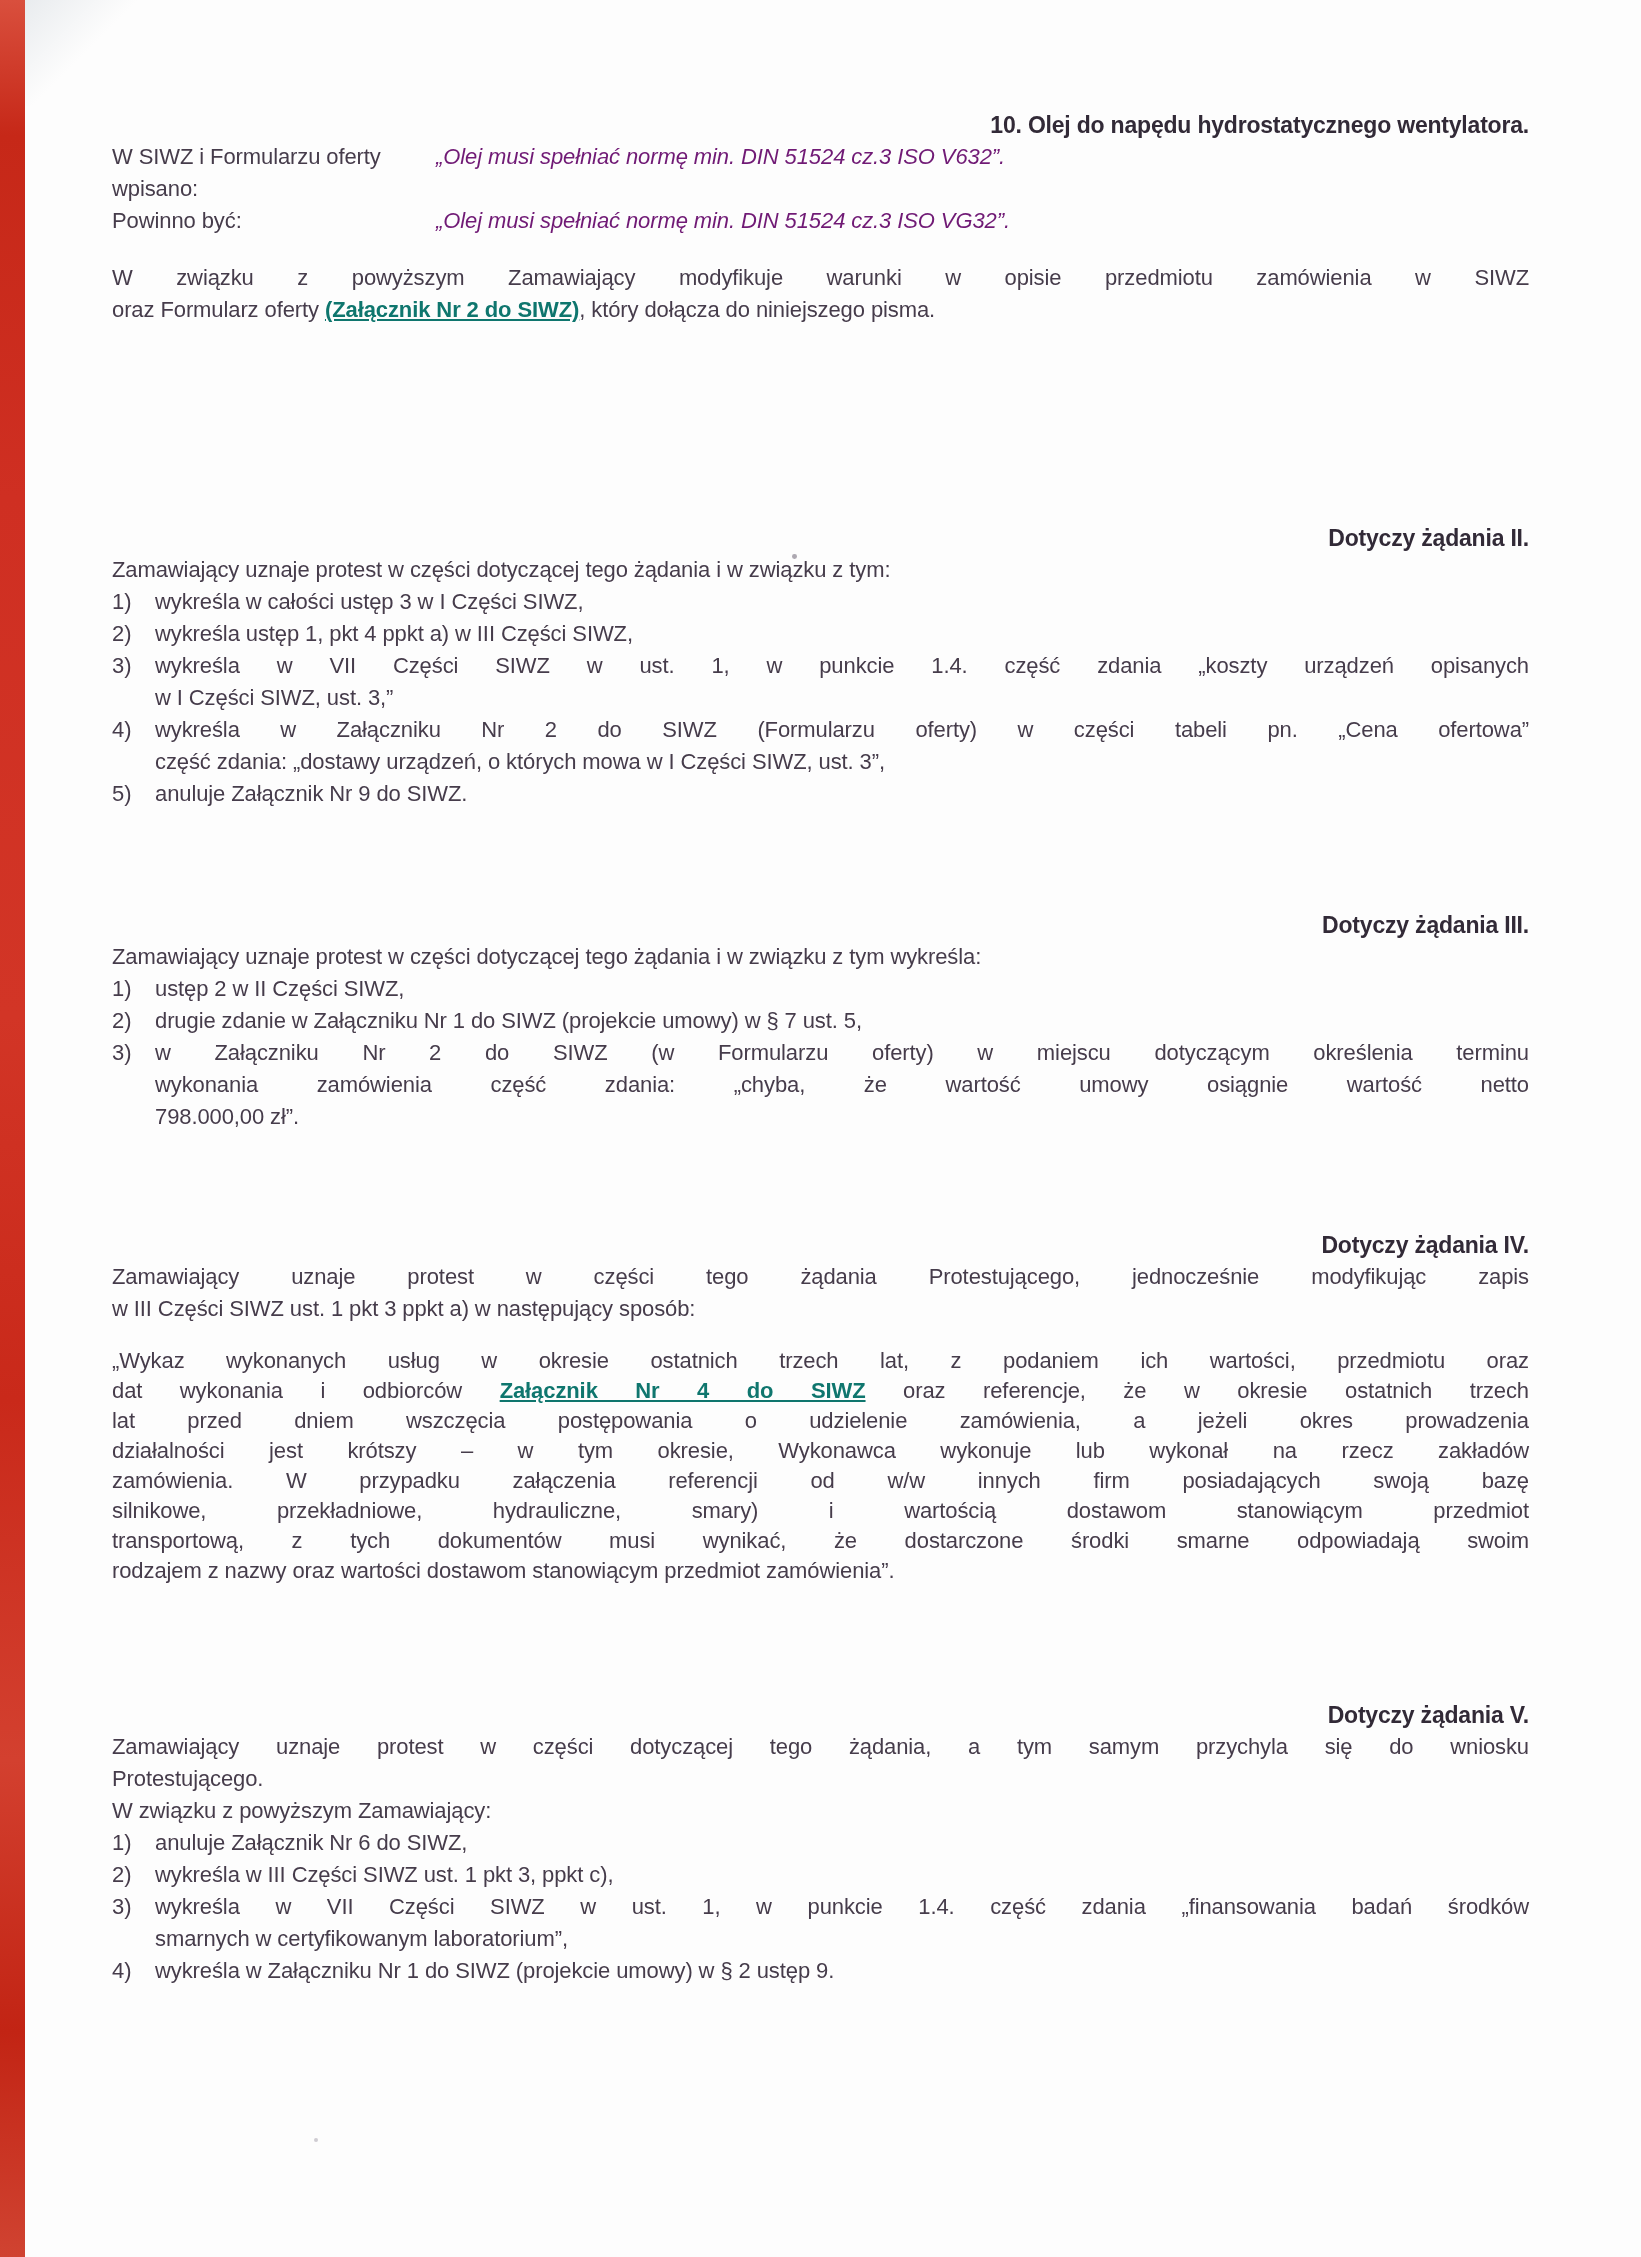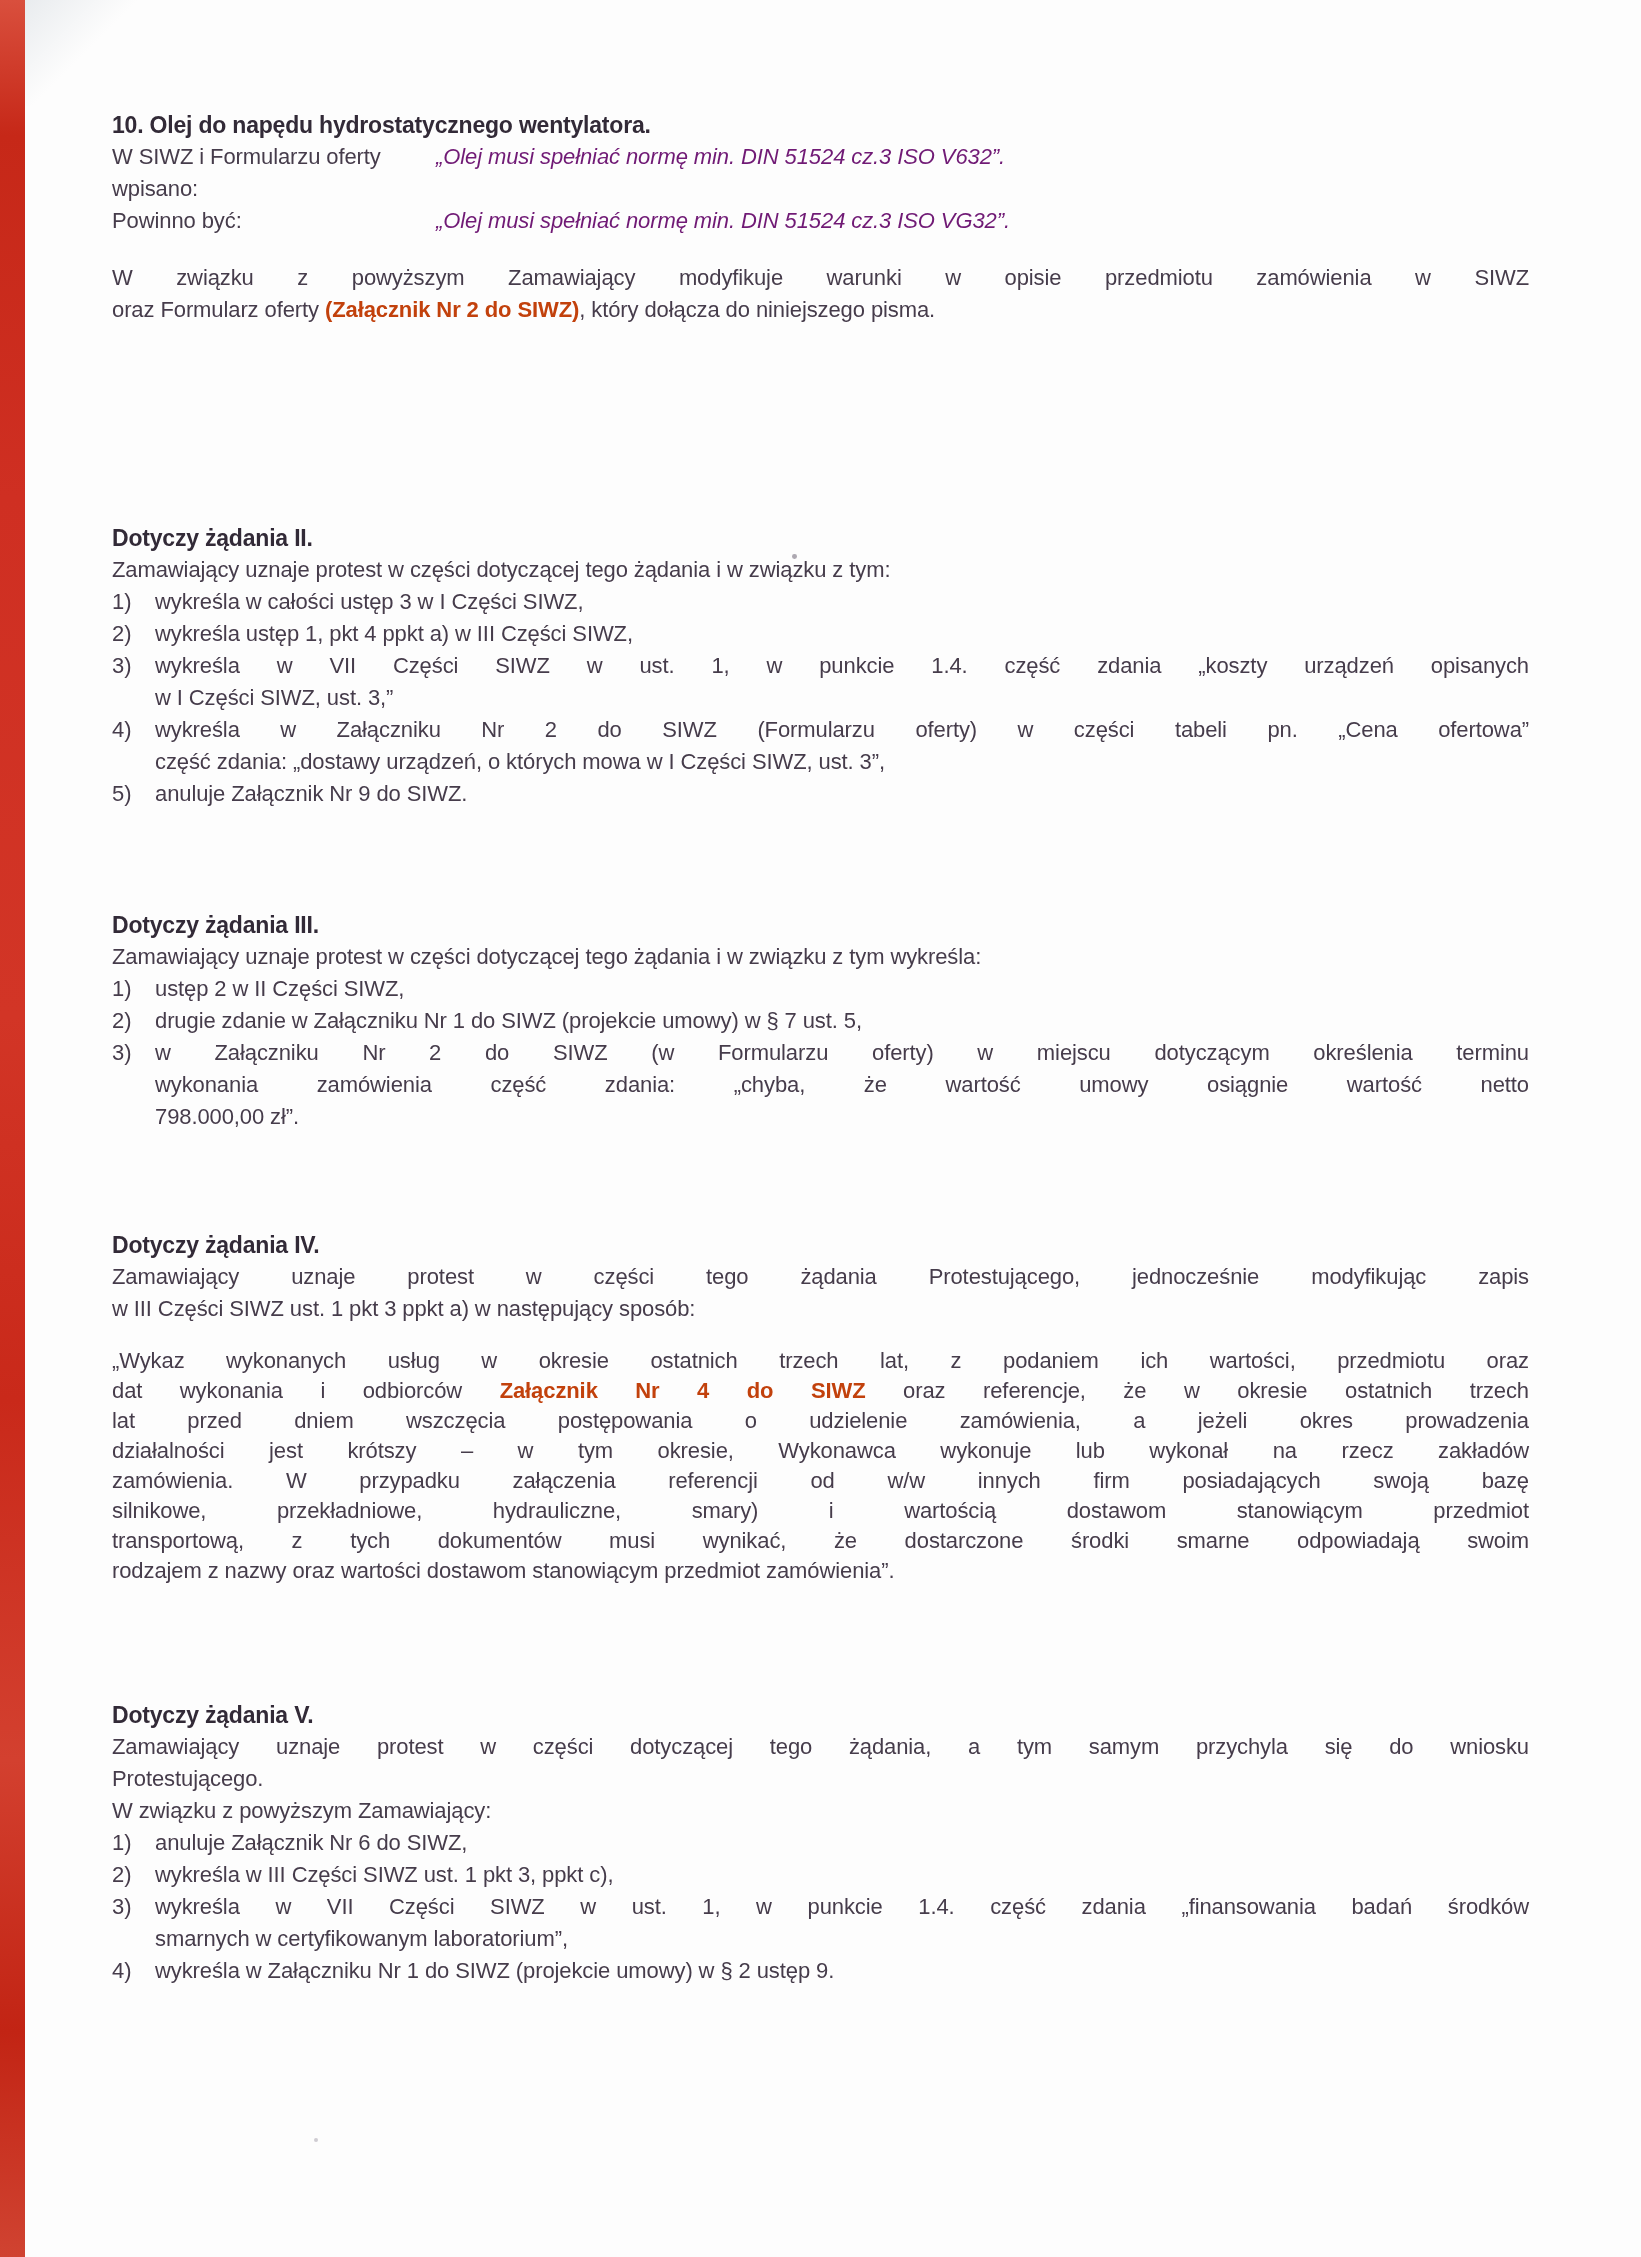--- a/index.html
+++ b/index.html
@@ -29,23 +29,23 @@
   .s2{left:314px;top:2138px;width:3.9px;height:3.9px;opacity:.4;}
 
   .content{
     position:relative;
     padding:109px 112px 0 112px;
     font-size:22px;line-height:32px;
     letter-spacing:-0.1px;
   }
   .h{
     font-size:23px;font-weight:700;color:#322a37;
-    line-height:32px;margin:0;letter-spacing:-0.2px;
-  }
-  b{color:#c2410c;}
+    line-height:32px;margin:0;letter-spacing:-0.2px;text-align:right;
+  }
+  b{color:#0f766e;text-decoration:underline;}
   .cmprow{display:flex;line-height:32px;}
   .lbl{width:324px;flex:none;}
   .quote{font-style:italic;color:#701a75;}
   .para{margin:0;}
   .mod-para{margin-top:25px;}
   .ln{text-align:justify;text-align-last:justify;}
   .ln:last-child{text-align-last:left;}
   .sec2{margin-top:196px;}
   .sec3{margin-top:99px;}
   .sec4{margin-top:96px;}

